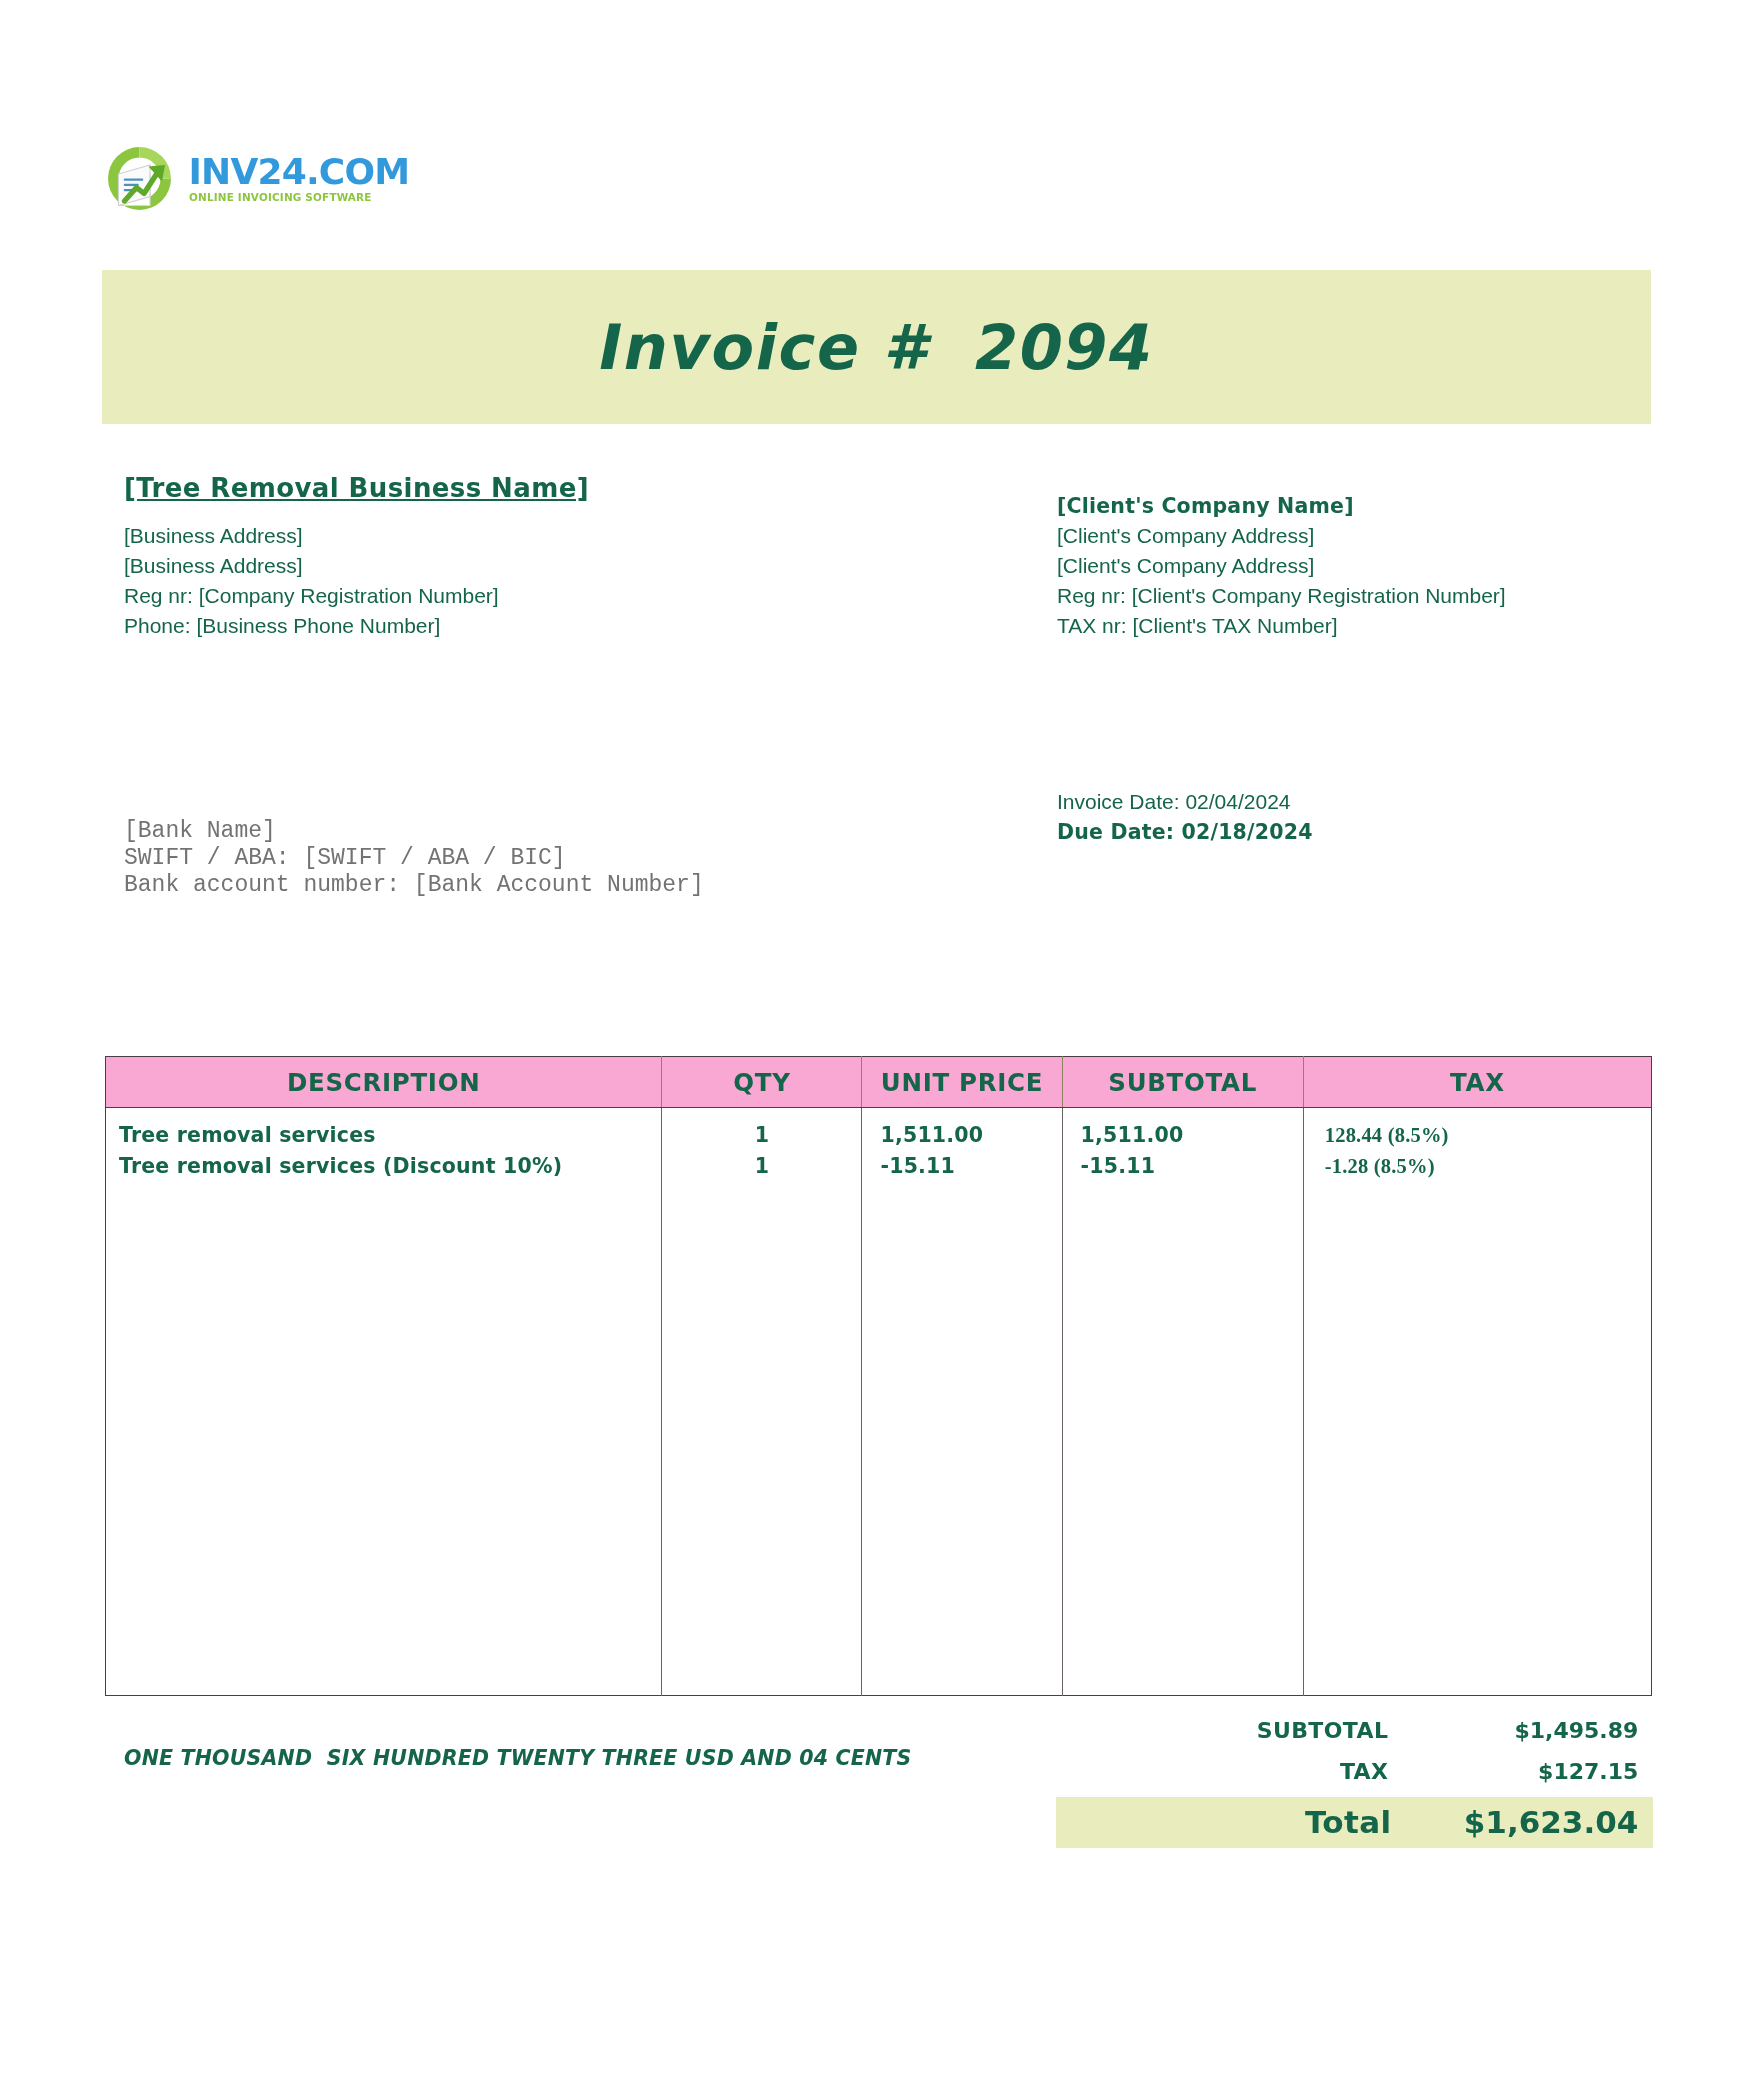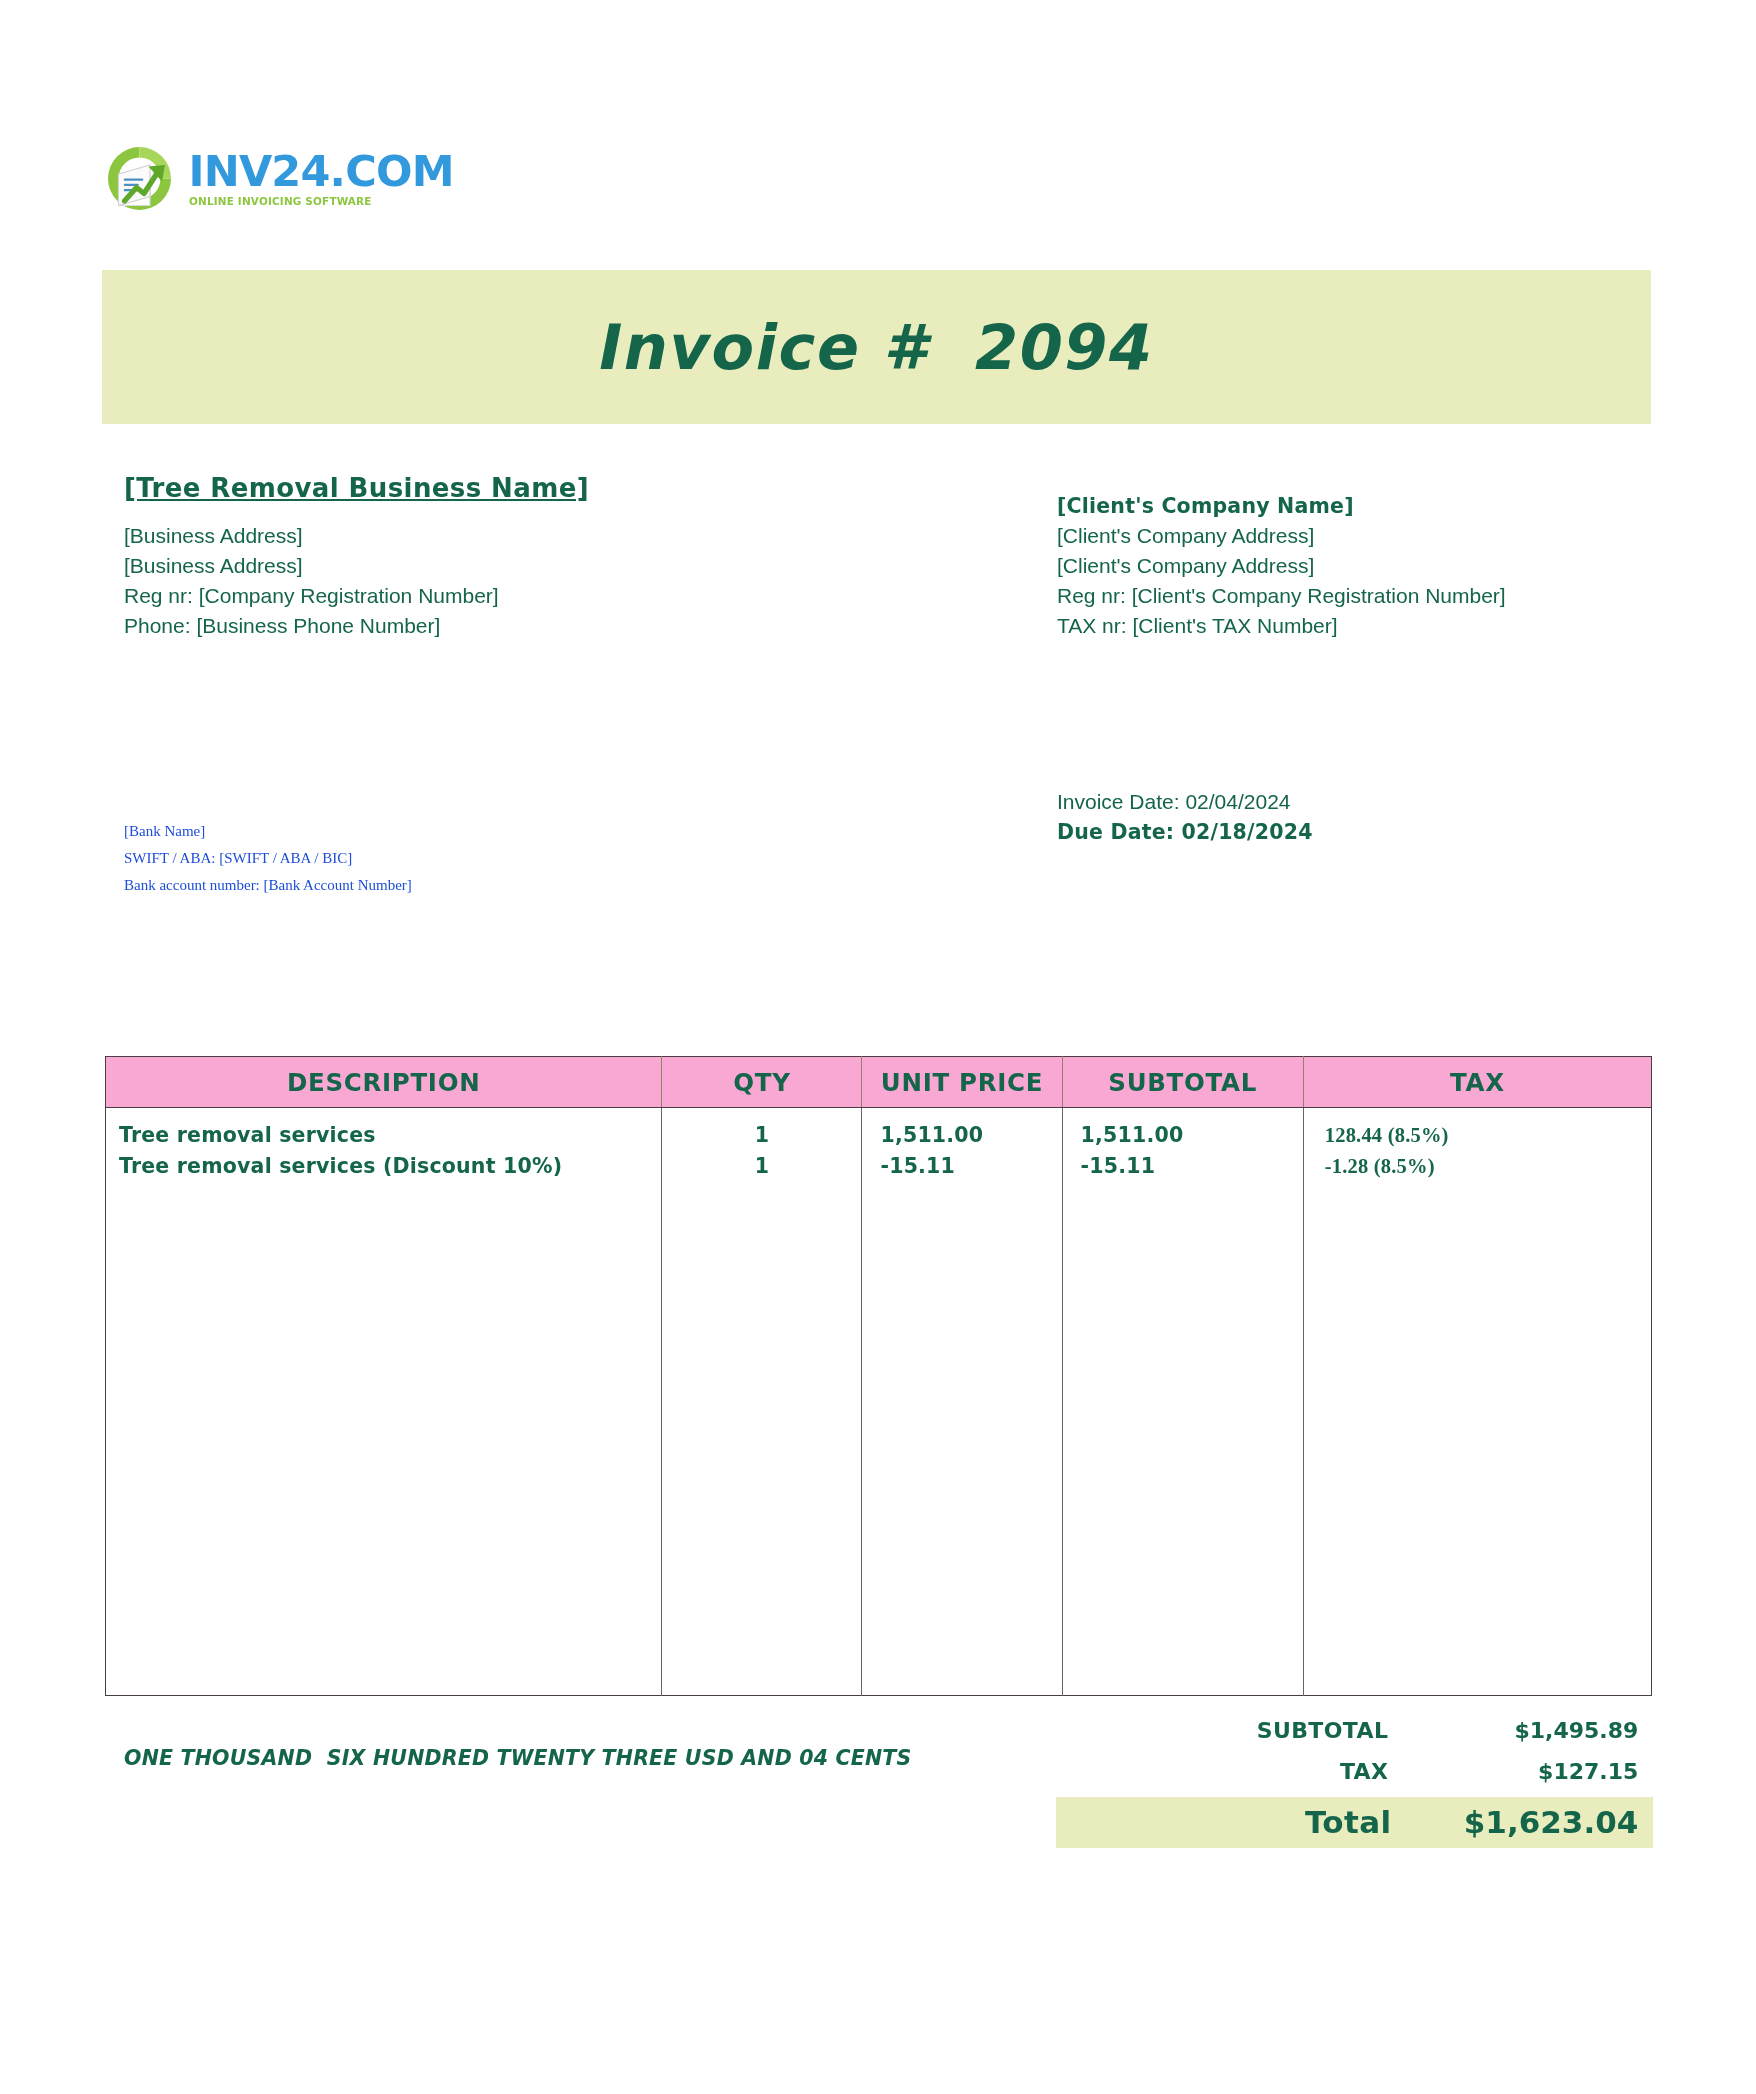--- a/index.html
+++ b/index.html
@@ -24,21 +24,21 @@
     top: 141px;
     display: flex;
     align-items: center;
     gap: 11.5px;
   }
   .logo-mark { width: 75px; height: 75px; flex: 0 0 auto; }
   .logo-text { display: flex; flex-direction: column; line-height: 1; }
   .logo-name {
     font-family: "DejaVu Sans", sans-serif;
     font-weight: bold;
-    font-size: 43px;
+    font-size: 36px;
     letter-spacing: -0.8px;
     color: #3399DD;
   }
   .logo-tag {
     font-family: "DejaVu Sans", sans-serif;
     font-weight: bold;
     font-size: 10.2px;
     letter-spacing: 0.2px;
     color: #8CC63F;
     margin-top: 3.3px;
@@ -110,24 +110,24 @@
     font-weight: bold;
     font-size: 20.5px;
     letter-spacing: 0.2px;
   }
 
   
   .bank {
     position: absolute;
     left: 124px;
     top: 818px;
-    font-family: Liberation Serif, serif;
-    font-size: 15px;
+    font-family: Liberation Mono, monospace;
+    font-size: 23px;
     line-height: 27px;
-    color: #1d4ed8;
+    color: #737373;
   }
 
   
   .items-table {
     position: absolute;
     left: 105px;
     top: 1056px;
     width: 1547px;
     height: 640px;
     border: 1.6px solid #4A3D45;

